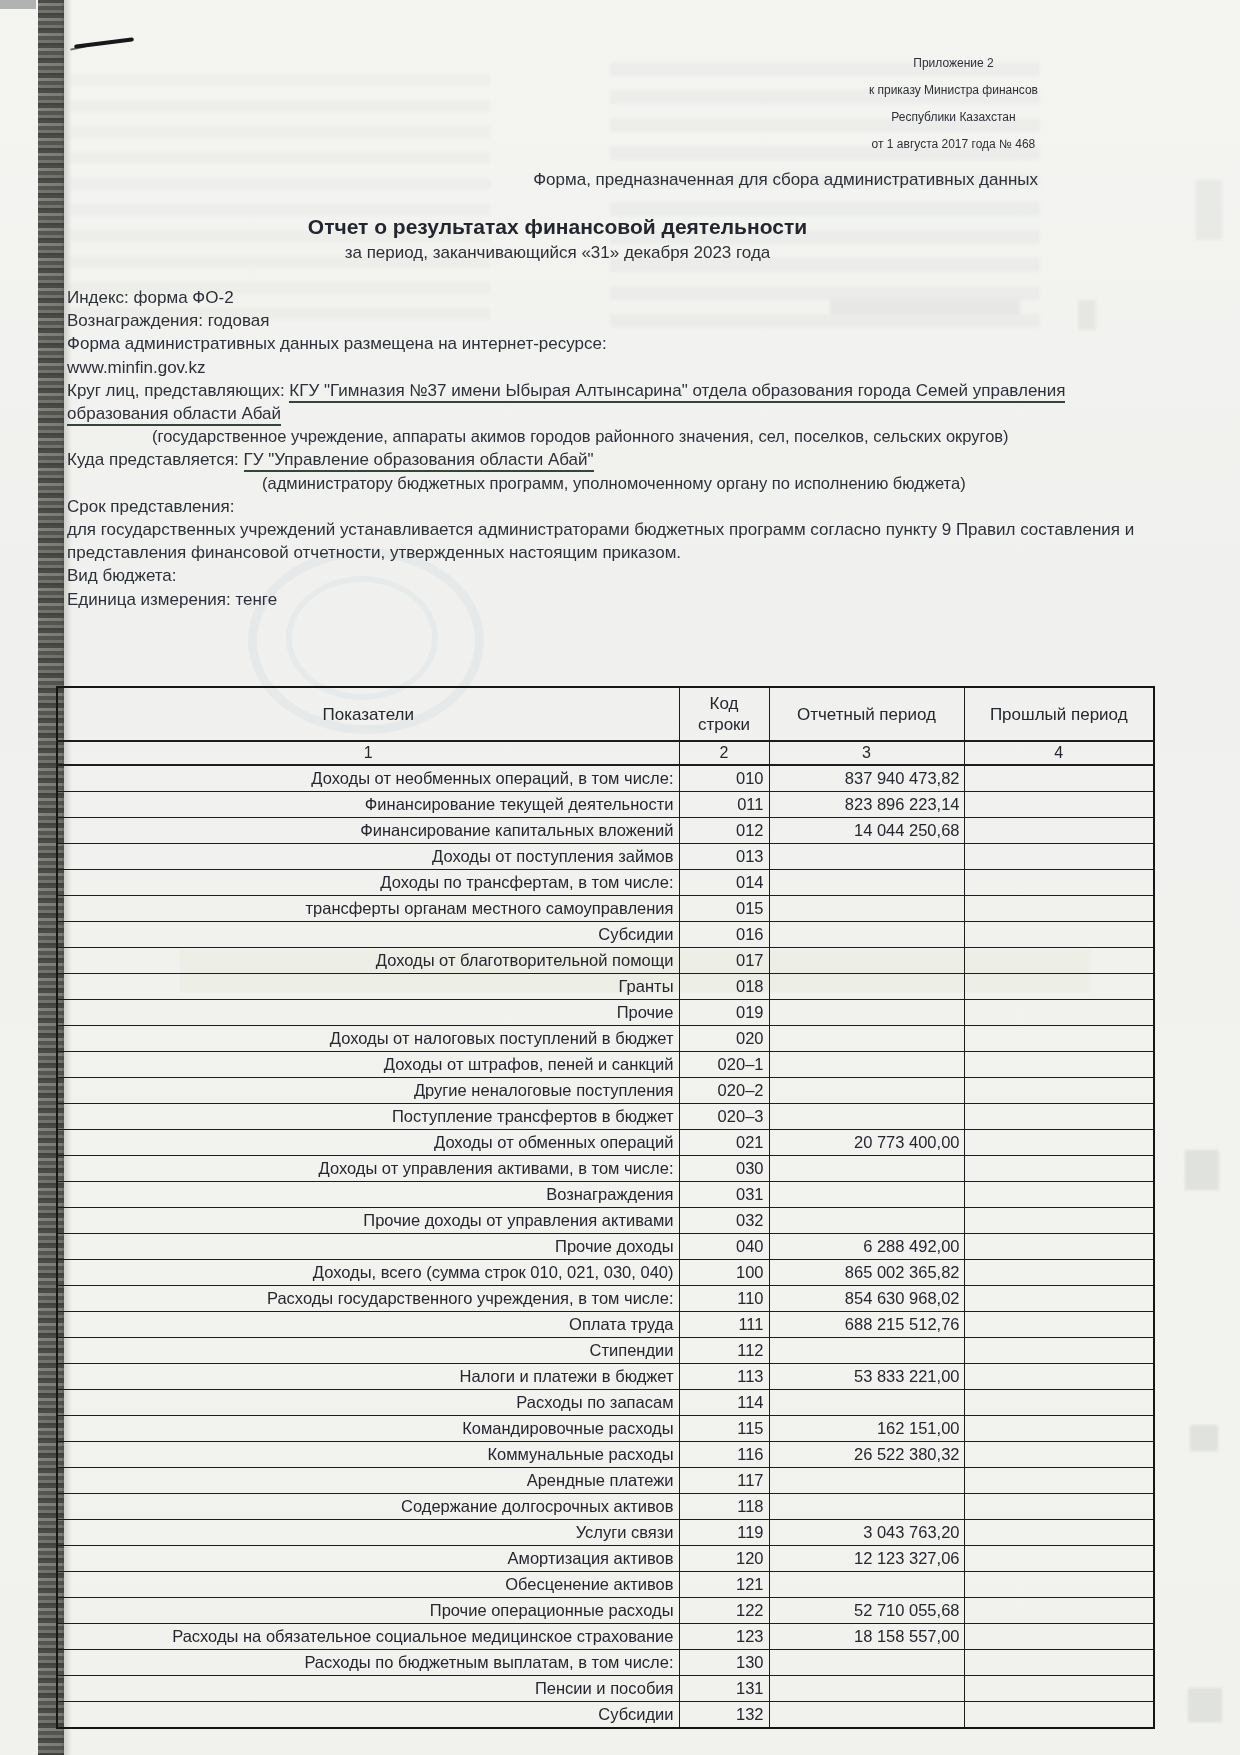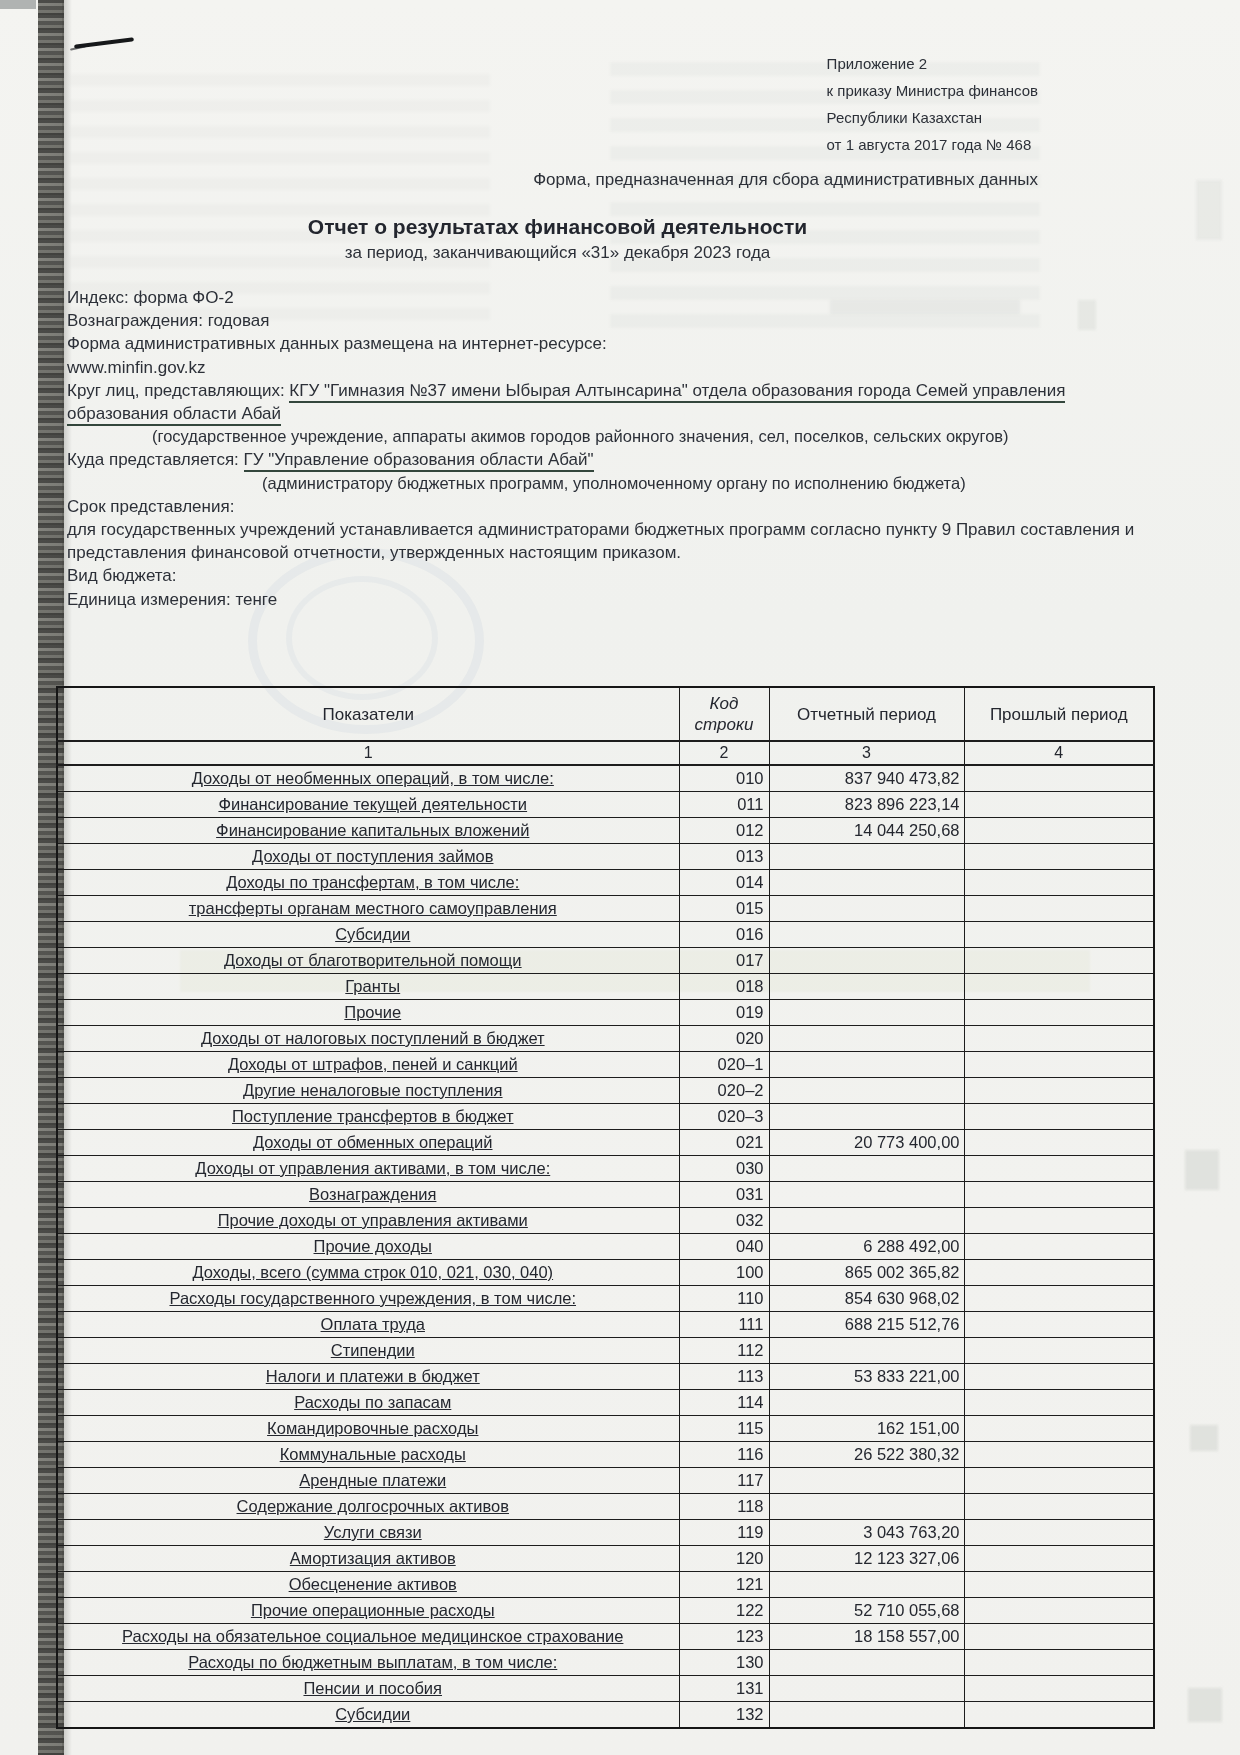--- a/index.html
+++ b/index.html
@@ -77,21 +77,21 @@
   .smudge { position: absolute; background: rgba(120,135,120,.14); filter: blur(1.4px); }
   .s1 { left: 1185px; top: 1150px; width: 34px; height: 40px; }
   .s2 { left: 1190px; top: 1425px; width: 28px; height: 26px; }
   .s3 { left: 1188px; top: 1688px; width: 34px; height: 34px; }
   .s4 { left: 1196px; top: 180px;  width: 26px; height: 60px; opacity:.6; }
   .s5 { left: 1078px; top: 300px;  width: 18px; height: 30px; opacity:.7; }
 
   
   .appendix {
     position: absolute; top: 50px; right: 202px;
-    text-align: left; font-size: 15px; line-height: 27px; color: #2c3038;
+    text-align: center; font-size: 12px; line-height: 27px; color: #2c3038;
   }
   .form-note {
     position: absolute; top: 170px; right: 202px;
     text-align: right; font-size: 17px; color: #2c3038;
   }
   .title-block {
     position: absolute; top: 214px; left: 65px; width: 985px;
     text-align: center; color: #23262e;
   }
   .doc-title { font-size: 21px; font-weight: bold; line-height: 26px; }
@@ -130,21 +130,21 @@
   .report-table thead tr.hdr th {
     height: 52px; font-weight: normal; font-size: 17px;
     text-align: center; vertical-align: middle; line-height: 21px;
   }
   .report-table thead tr.num td {
     height: 22px; text-align: center; font-size: 16px; line-height: 22px;
     border-bottom-width: 2.4px;
   }
   .report-table thead tr.hdr th { border-bottom-width: 2.2px; }
   .report-table tbody td { height: 25px; line-height: 25px; }
-  .report-table tbody td.c-ind { text-align: center; padding-left: 14px; text-decoration: underline; }
+  .report-table tbody td.c-ind { text-align: right; padding-left: 14px; }
   .report-table tbody td.c-code { text-align: right; }
   .report-table tbody td.c-cur { text-align: right; padding-right: 4px; }
   .report-table tbody td.c-prev { text-align: left; }
 </style>
 </head>
 <body>
 
 <div class="page">
 
   <div class="left-strip"></div>
@@ -198,21 +198,21 @@
   <table class="report-table">
     <colgroup>
       <col style="width:622px">
       <col style="width:90px">
       <col style="width:195px">
       <col style="width:190px">
     </colgroup>
     <thead>
       <tr class="hdr">
         <th style="white-space:normal;">Показатели</th>
-        <th style="white-space:normal;font-style:italic;">Код строки</th>
+        <th style="white-space:normal;">Код строки</th>
         <th style="white-space:normal;">Отчетный период</th>
         <th style="white-space:normal;">Прошлый период</th>
       </tr>
       <tr class="num">
         <td>1</td>
         <td>2</td>
         <td>3</td>
         <td>4</td>
       </tr>
     </thead>

